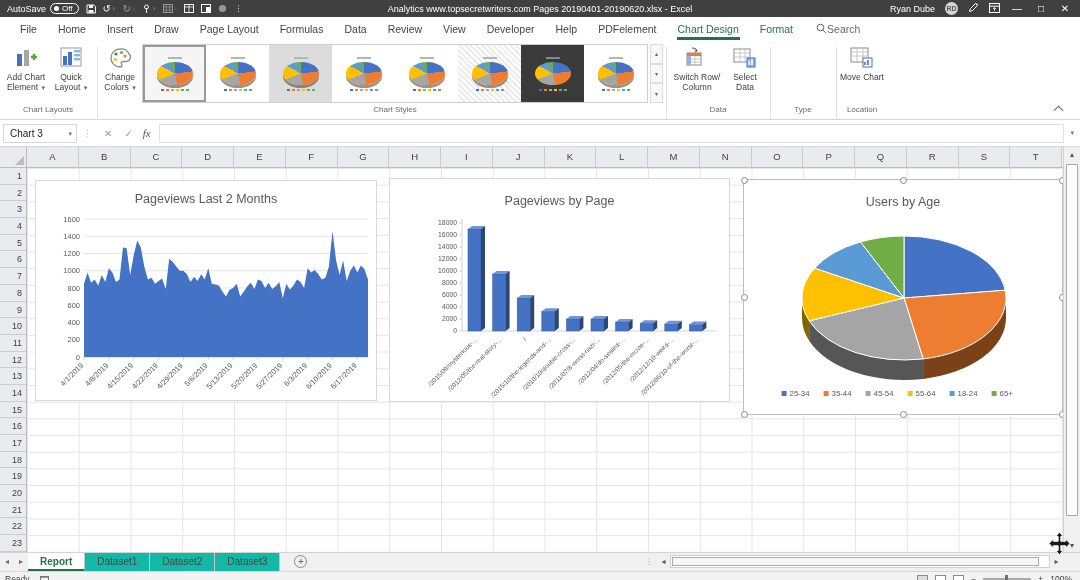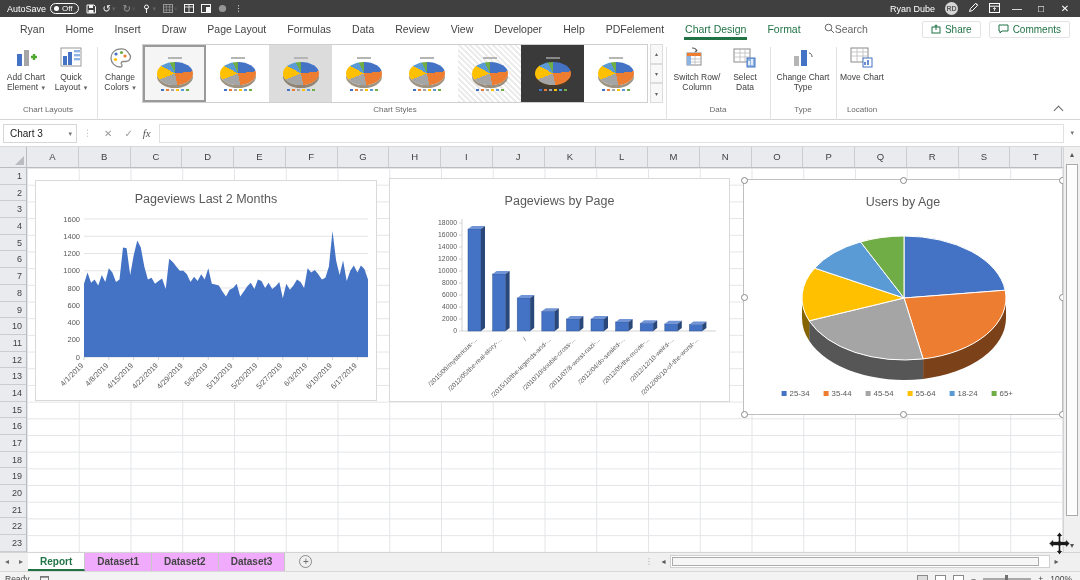--- a/index.html
+++ b/index.html
@@ -73,21 +73,21 @@
     background-size:51.75px 100%, 100% 16.7px; background-color:#fff; }
 
   
   .chartbox { position:absolute; background:#fff; border:1px solid #d9d9d9; }
   #chart3box { border:1px solid #bfbfbf; }
   .handle { position:absolute; width:7px; height:7px; border-radius:50%; background:#fff; border:1px solid #8a8a8a; z-index:5; }
 
   
   #sheetstrip { position:absolute; left:0; top:552px; width:1080px; height:19px; background:#f0f0f0; border-top:1px solid #d4d4d4; display:flex; align-items:stretch; font-size:10px; }
   .nav-ar { color:#6a6a6a; font-size:8px; padding:4px 5px 0 5px; }
-  .sheettab { padding:3px 12px 0; color:#444; border-right:1px solid #c6c6c6; background:#f0abfc;font-weight:bold; }
+  .sheettab { padding:3px 12px 0; color:#444; border-right:1px solid #c6c6c6; background:#14b8a6; }
   .sheettab.active { background:#fff; color:#217346; font-weight:bold; border-bottom:2px solid #217346; }
   .newsheet { width:13px; height:13px; margin:2px 0 0 14px; border:1px solid #8a8a8a; border-radius:50%; color:#6a6a6a; font-size:10px; line-height:11px; text-align:center; }
   
   #hscroll { position:absolute; left:645px; top:553px; width:418px; height:16px; display:flex; align-items:center; z-index:6; }
   .hs-dots { color:#9a9a9a; font-size:8px; margin-right:4px; }
   .hs-btn { width:13px; color:#555; font-size:8px; text-align:center; }
   #hs-track { flex:1; height:13px; background:#fff; border:1px solid #d0d0d0; position:relative; }
   #hs-thumb { position:absolute; left:1px; top:1px; bottom:1px; width:97%; background:#f6f6f6; border:1px solid #ababab; }
   
   #vscroll { position:absolute; left:1063px; top:147px; width:17px; height:405px; background:#f0f0f0; border-left:1px solid #d4d4d4; z-index:6; }
@@ -155,40 +155,41 @@
             <rect x="5" y="3" width="4" height="5" fill="#fff"></rect>
           </svg>
         </span>
       <span class="qat-ic dim">
           <svg width="9" height="9" viewBox="0 0 9 9">
             <circle cx="4.5" cy="4.5" r="3.6" fill="#fff"></circle>
           </svg>
         </span>
       <span class="qat-ic" style="font-size:8px">⋮</span>
     </div>
+    <div class="tb-title">Analytics www.topsecretwriters.com Pages 20190401-20190620.xlsx  -  Excel</div>
     <div class="tb-right">
       <span>Ryan Dube</span>
       <span class="avatar">RD</span>
       <span><svg width="11" height="11" viewBox="0 0 11 11">
             <path d="M1.5 9.5l1-3 5-5 2 2-5 5zM7.8 1.2l2 2" fill="none" stroke="#fff"></path>
           </svg></span>
       <span><svg width="11" height="10" viewBox="0 0 11 10">
             <rect x="0.5" y="0.5" width="10" height="9" fill="none" stroke="#fff"></rect>
             <path d="M0 3.2h11" stroke="#fff"></path>
             <path d="M5.5 7.8V4.8M4 6l1.5-1.5L7 6" fill="none" stroke="#fff" stroke-width=".8"></path>
           </svg></span>
       <span class="winbtn">—</span>
       <span class="winbtn">□</span>
       <span class="winbtn">✕</span>
     </div>
   </div>
 
   <div id="tabrow">
     <div style="display:flex;align-items:center;">
-        <div class="rtab">Ryan</div>
+        <div class="rtab">File</div>
         <div class="rtab">Home</div>
         <div class="rtab">Insert</div>
         <div class="rtab">Draw</div>
         <div class="rtab">Page Layout</div>
         <div class="rtab">Formulas</div>
         <div class="rtab">Data</div>
         <div class="rtab">Review</div>
         <div class="rtab">View</div>
         <div class="rtab">Developer</div>
         <div class="rtab">Help</div>
@@ -196,35 +197,20 @@
         <div class="rtab active ctx">Chart Design</div>
         <div class="rtab ctx">Format</div>
       </div>
     <div id="search-area">
       <span><svg width="11" height="11" viewBox="0 0 11 11">
             <circle cx="4.5" cy="4.5" r="3.3" fill="none" stroke="#666"></circle>
             <path d="M7 7l3 3" stroke="#666"></path>
           </svg></span>
       <span>Search</span>
     </div>
-    <div id="tab-right">
-      <span class="pillbtn">
-        <svg width="10" height="10" viewBox="0 0 10 10">
-            <rect x="1" y="3" width="8" height="6" fill="none" stroke="#217346"></rect>
-            <path d="M5 6V1M3.3 2.5L5 .8l1.7 1.7" fill="none" stroke="#217346"></path>
-          </svg>
-        <span>Share</span>
-      </span>
-      <span class="pillbtn">
-        <svg width="11" height="10" viewBox="0 0 11 10">
-            <path d="M1 1h9v6H4L2 9V7H1z" fill="none" stroke="#217346"></path>
-          </svg>
-        <span>Comments</span>
-      </span>
-    </div>
   </div>
 
   <div id="ribbon">
     <div class="rbtn-lg caret" style="left:3px;width:46px">
       <div class="ric">
           <svg width="24" height="24" viewBox="0 0 24 24">
             <rect x="3" y="8" width="5" height="12" fill="#4472C4"></rect>
             <rect x="10" y="4" width="5" height="16" fill="#a6a6a6"></rect>
             <path d="M17 11h6M20 8v6" stroke="#4ea72e" stroke-width="2.4"></path>
           </svg>
@@ -384,30 +370,20 @@
             <path d="M2 7h16M2 11h16M8 3v13M13 3v13" stroke="#bbb" stroke-width=".8"></path>
             <rect x="15" y="12" width="8" height="9" fill="#8eb4e3" stroke="#4472C4"></rect>
             <path d="M17 19v-4M20 19v-6" stroke="#fff" stroke-width="1.5"></path>
           </svg>
         </div>
       <span>Select Data</span>
     </div>
     <span class="grp-label" style="left:668px;width:100px">Data</span>
     <div class="rsep" style="left:770px"></div>
 
-    <div class="rbtn-lg" style="left:774px;width:58px">
-      <div class="ric">
-          <svg width="24" height="24" viewBox="0 0 24 24">
-            <rect x="3" y="10" width="5" height="10" fill="#b5b5b5"></rect>
-            <rect x="10" y="4" width="6" height="16" fill="#4472C4"></rect>
-            <path d="M18 7c2 0 3 2 3 4" fill="none" stroke="#555"></path>
-          </svg>
-        </div>
-      <span>Change Chart Type</span>
-    </div>
     <span class="grp-label" style="left:772px;width:62px">Type</span>
     <div class="rsep" style="left:836px"></div>
 
     <div class="rbtn-lg" style="left:840px;width:44px">
       <div class="ric">
           <svg width="26" height="24" viewBox="0 0 26 24">
             <rect x="2" y="2" width="17" height="14" fill="#fff" stroke="#8a8a8a"></rect>
             <path d="M2 6h17M2 10h17M8 2v14M14 2v14" stroke="#bbb" stroke-width=".8"></path>
             <rect x="14" y="12" width="9" height="9" fill="#fff" stroke="#4472C4"></rect>
             <path d="M16 19v-3M19 19v-5" stroke="#4472C4" stroke-width="1.6"></path>

